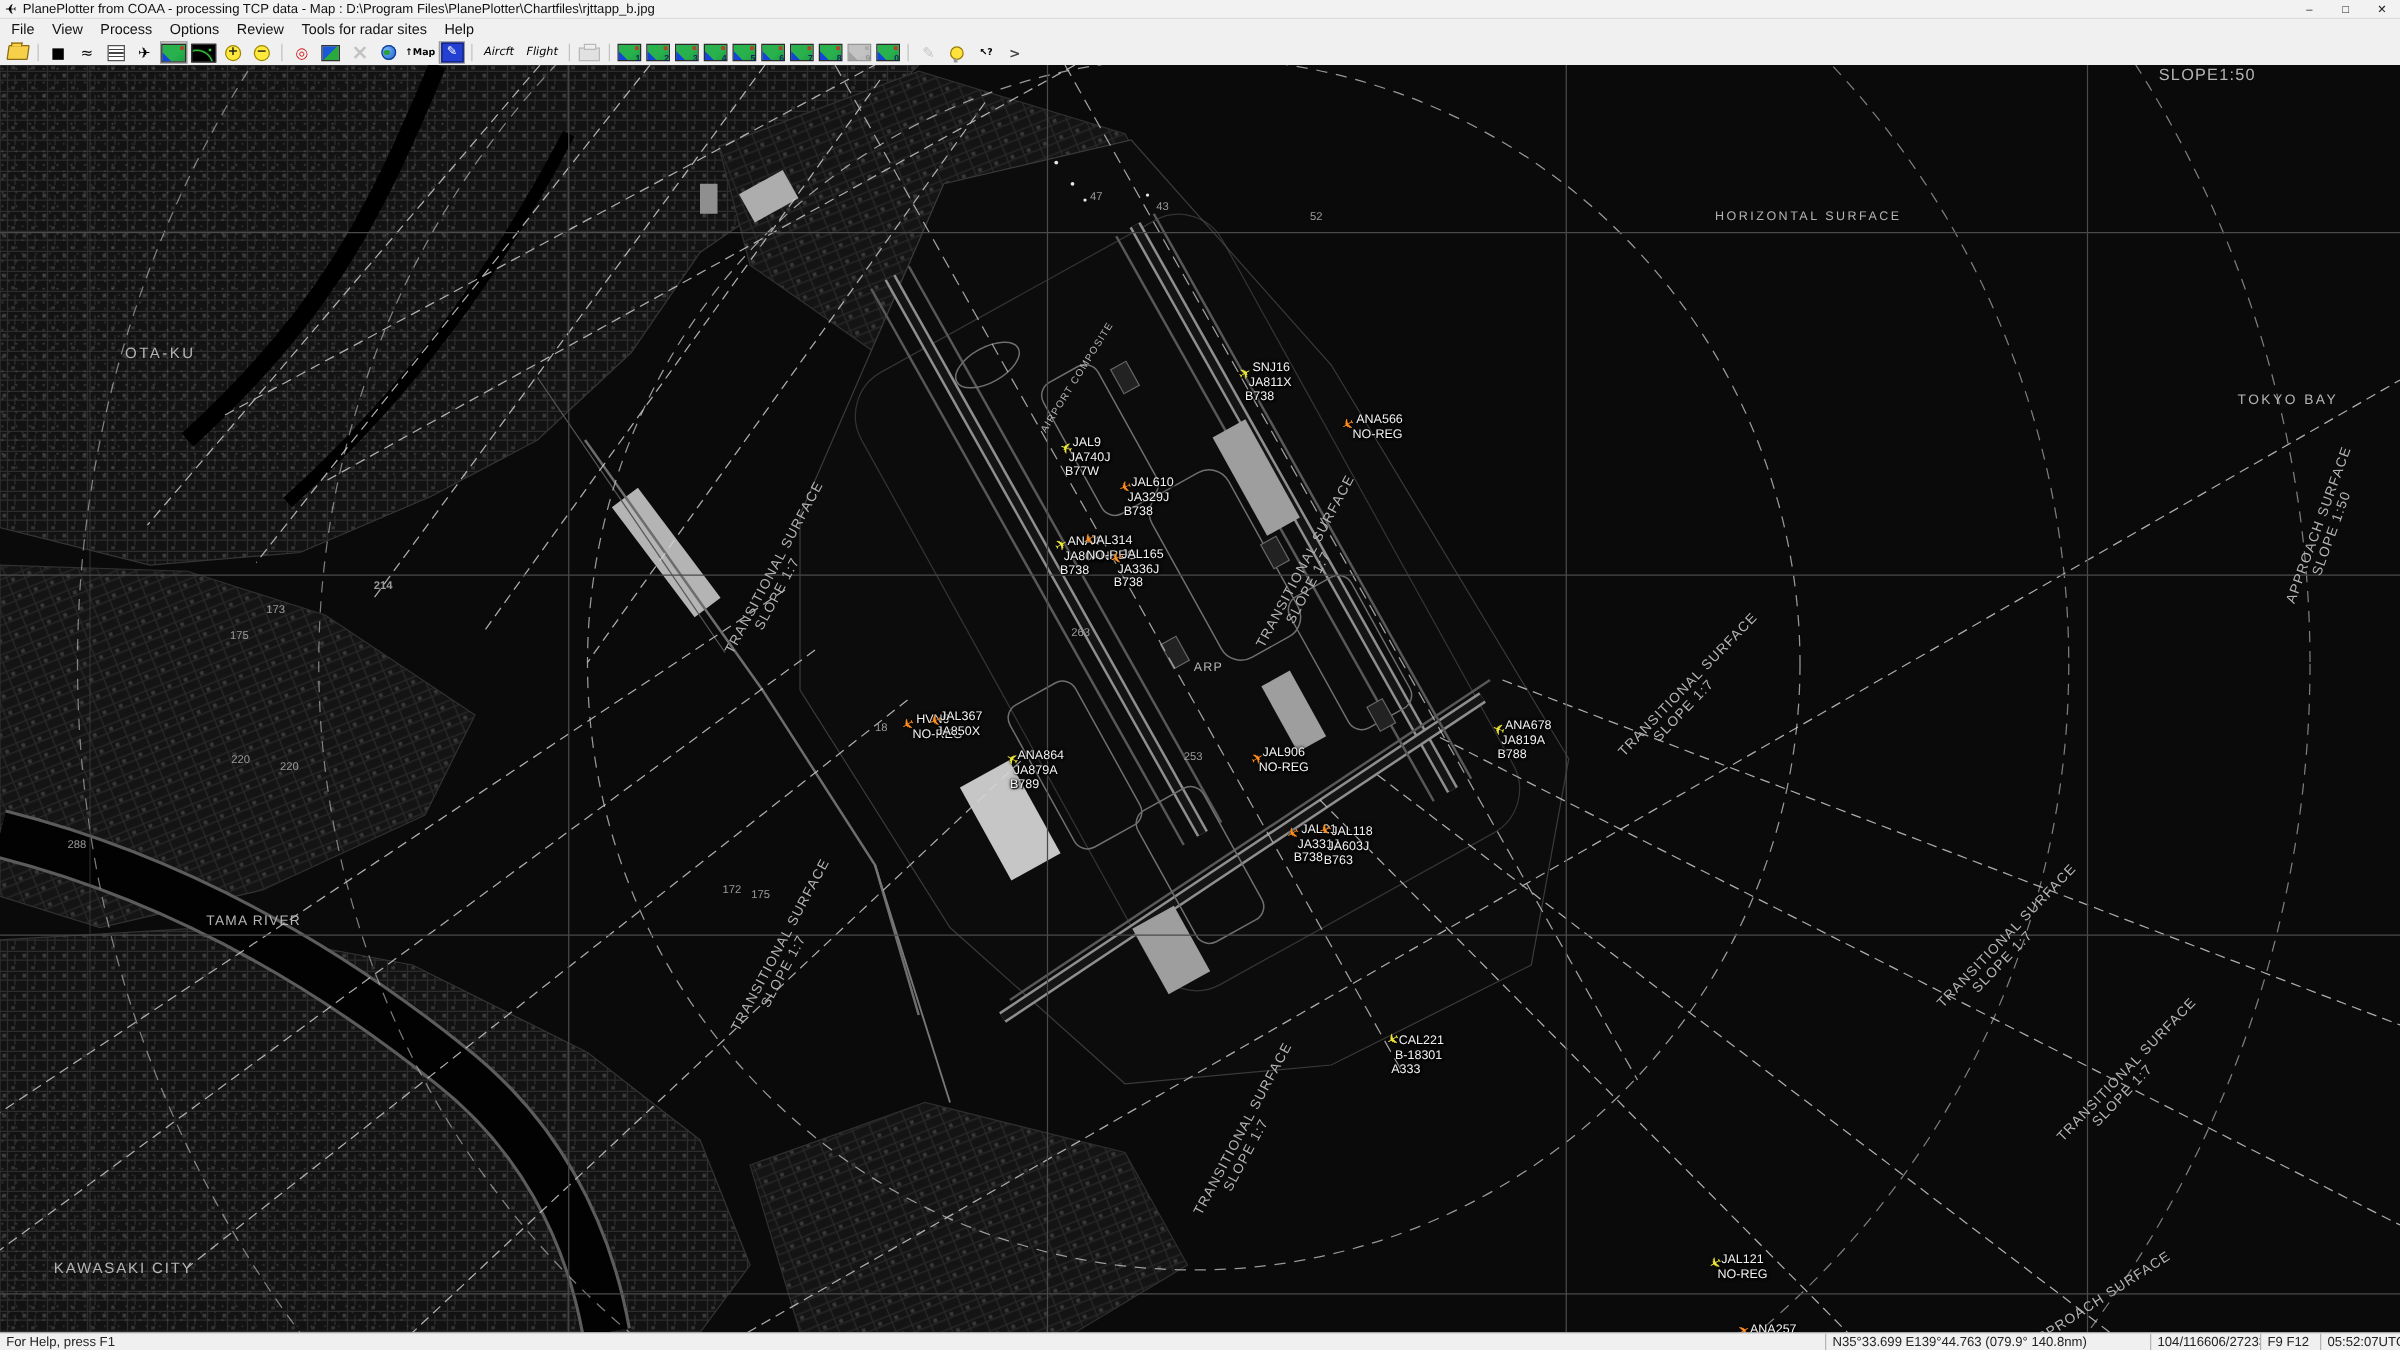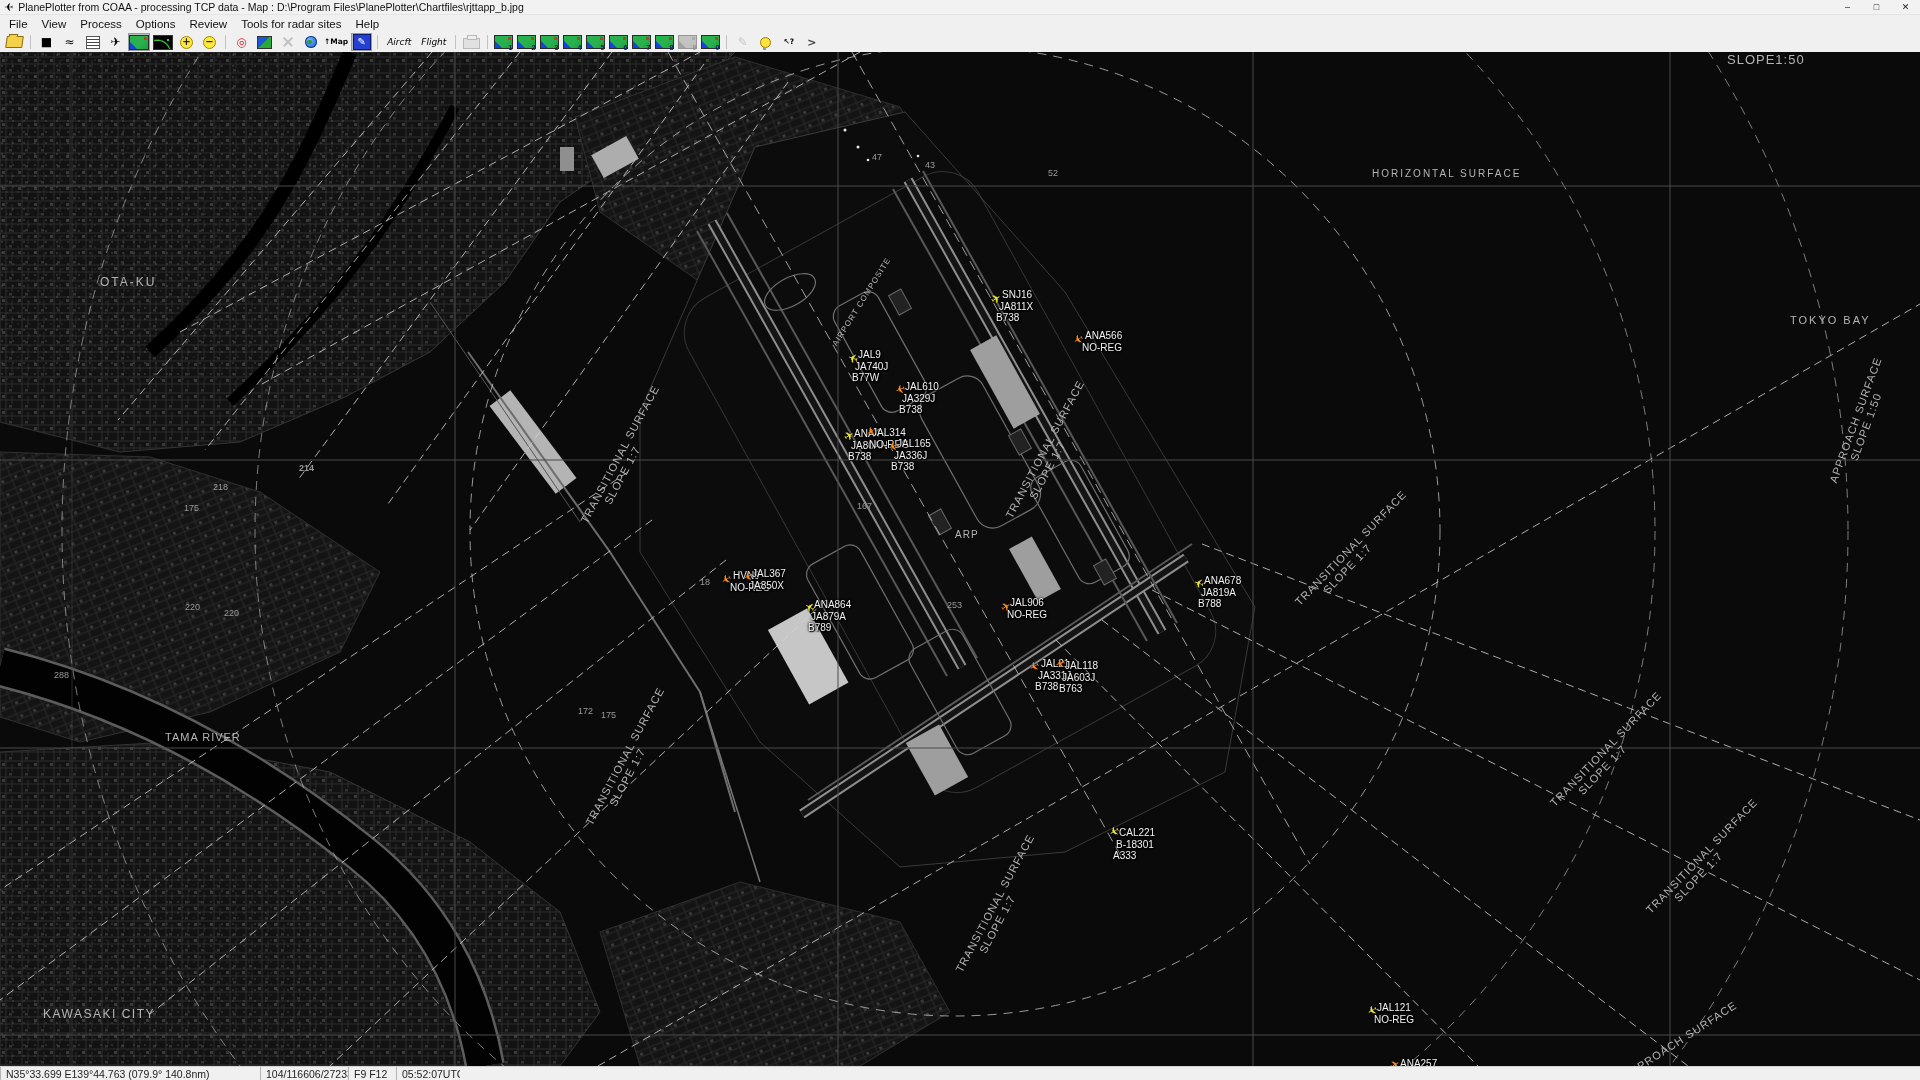--- a/index.html
+++ b/index.html
@@ -370,27 +370,27 @@
       <div class="map-label" style="left: 630px; top: 707px; transform: translate(-50%, -50%) rotate(-62deg);"><span>TRANSITIONAL SURFACE</span><span class="l2">SLOPE 1:7</span></div>
       <div class="map-label" style="left: 1000px; top: 854px; transform: translate(-50%, -50%) rotate(-62deg);"><span>TRANSITIONAL SURFACE</span><span class="l2">SLOPE 1:7</span></div>
       <div class="map-label" style="left: 1610px; top: 701px; transform: translate(-50%, -50%) rotate(-46deg);"><span>TRANSITIONAL SURFACE</span><span class="l2">SLOPE 1:7</span></div>
       <div class="map-label" style="left: 1706px; top: 808px; transform: translate(-50%, -50%) rotate(-46deg);"><span>TRANSITIONAL SURFACE</span><span class="l2">SLOPE 1:7</span></div>
       <div class="map-label" style="left: 1861px; top: 370px; transform: translate(-50%, -50%) rotate(-70deg);"><span>APPROACH SURFACE</span><span class="l2">SLOPE 1:50</span></div>
       <div class="map-label" style="left: 1680px; top: 988px; transform: translate(-50%, -50%) rotate(-33deg);"><span>APPROACH SURFACE</span></div>
       <div class="map-label" style="left: 862px; top: 250px; font-size: 8px; letter-spacing: 1px; transform: translate(-50%, -50%) rotate(-58deg);"><span>AIRPORT COMPOSITE</span></div>
       <span class="map-num" style="left: 872px; top: 100px; text-align: right;">47</span>
       <span class="map-num" style="left: 925px; top: 108px;">43</span>
       <span class="map-num" style="left: 1048px; top: 116px;">52</span>
-      <span class="map-num" style="left: 213px; top: 430px;">218</span>
+      <span class="map-num" style="left: 213px; top: 430px;">173</span>
       <span class="map-num" style="left: 184px; top: 451px;">175</span>
       <span class="map-num" style="left: 299px; top: 411px; font-weight: bold;">214</span>
       <span class="map-num" style="left: 185px; top: 550px;">220</span>
       <span class="map-num" style="left: 224px; top: 556px;">220</span>
       <span class="map-num" style="left: 54px; top: 618px;">288</span>
-      <span class="map-num" style="left: 857px; top: 449px;">167</span>
+      <span class="map-num" style="left: 857px; top: 449px;">263</span>
       <span class="map-num" style="left: 947px; top: 548px;">253</span>
       <span class="map-num" style="left: 578px; top: 654px;">172</span>
       <span class="map-num" style="left: 601px; top: 658px;">175</span>
       <span class="map-num" style="left: 700px; top: 525px;">18</span>
     </div>
   <div id="aircraft-layer">
       <span class="ac-icon" style="left: 991px; top: 241px; color: rgb(239, 233, 58); transform: rotate(-30deg);">✈</span>
       <div class="ac-label" style="left: 1002px; top: 237px;">
         <div style="margin-left: 0px;">SNJ16</div>
         <div style="margin-left: -3px;">JA811X</div>
@@ -481,17 +481,18 @@
         <div style="margin-left: -3px;">NO-REG</div>
       </div>
       <span class="ac-icon" style="left: 1390px; top: 1007px; color: rgb(255, 142, 31); transform: rotate(-30deg);">✈</span>
       <div class="ac-label" style="left: 1400px; top: 1006px;">
         <div style="margin-left: 0px;">ANA257</div>
       </div>
     </div>
 </div>
 
 <div id="statusbar">
+  <div class="sb-seg sb-fill">For Help, press F1</div>
   <div class="sb-seg" style="width:260px">N35°33.699 E139°44.763 (079.9°  140.8nm)</div>
   <div class="sb-seg" style="width:88px">104/116606/27233</div>
   <div class="sb-seg" style="width:48px">F9 F12</div>
   <div class="sb-seg" style="width:64px">05:52:07UTC</div>
 </div>
 
 </body></html>

